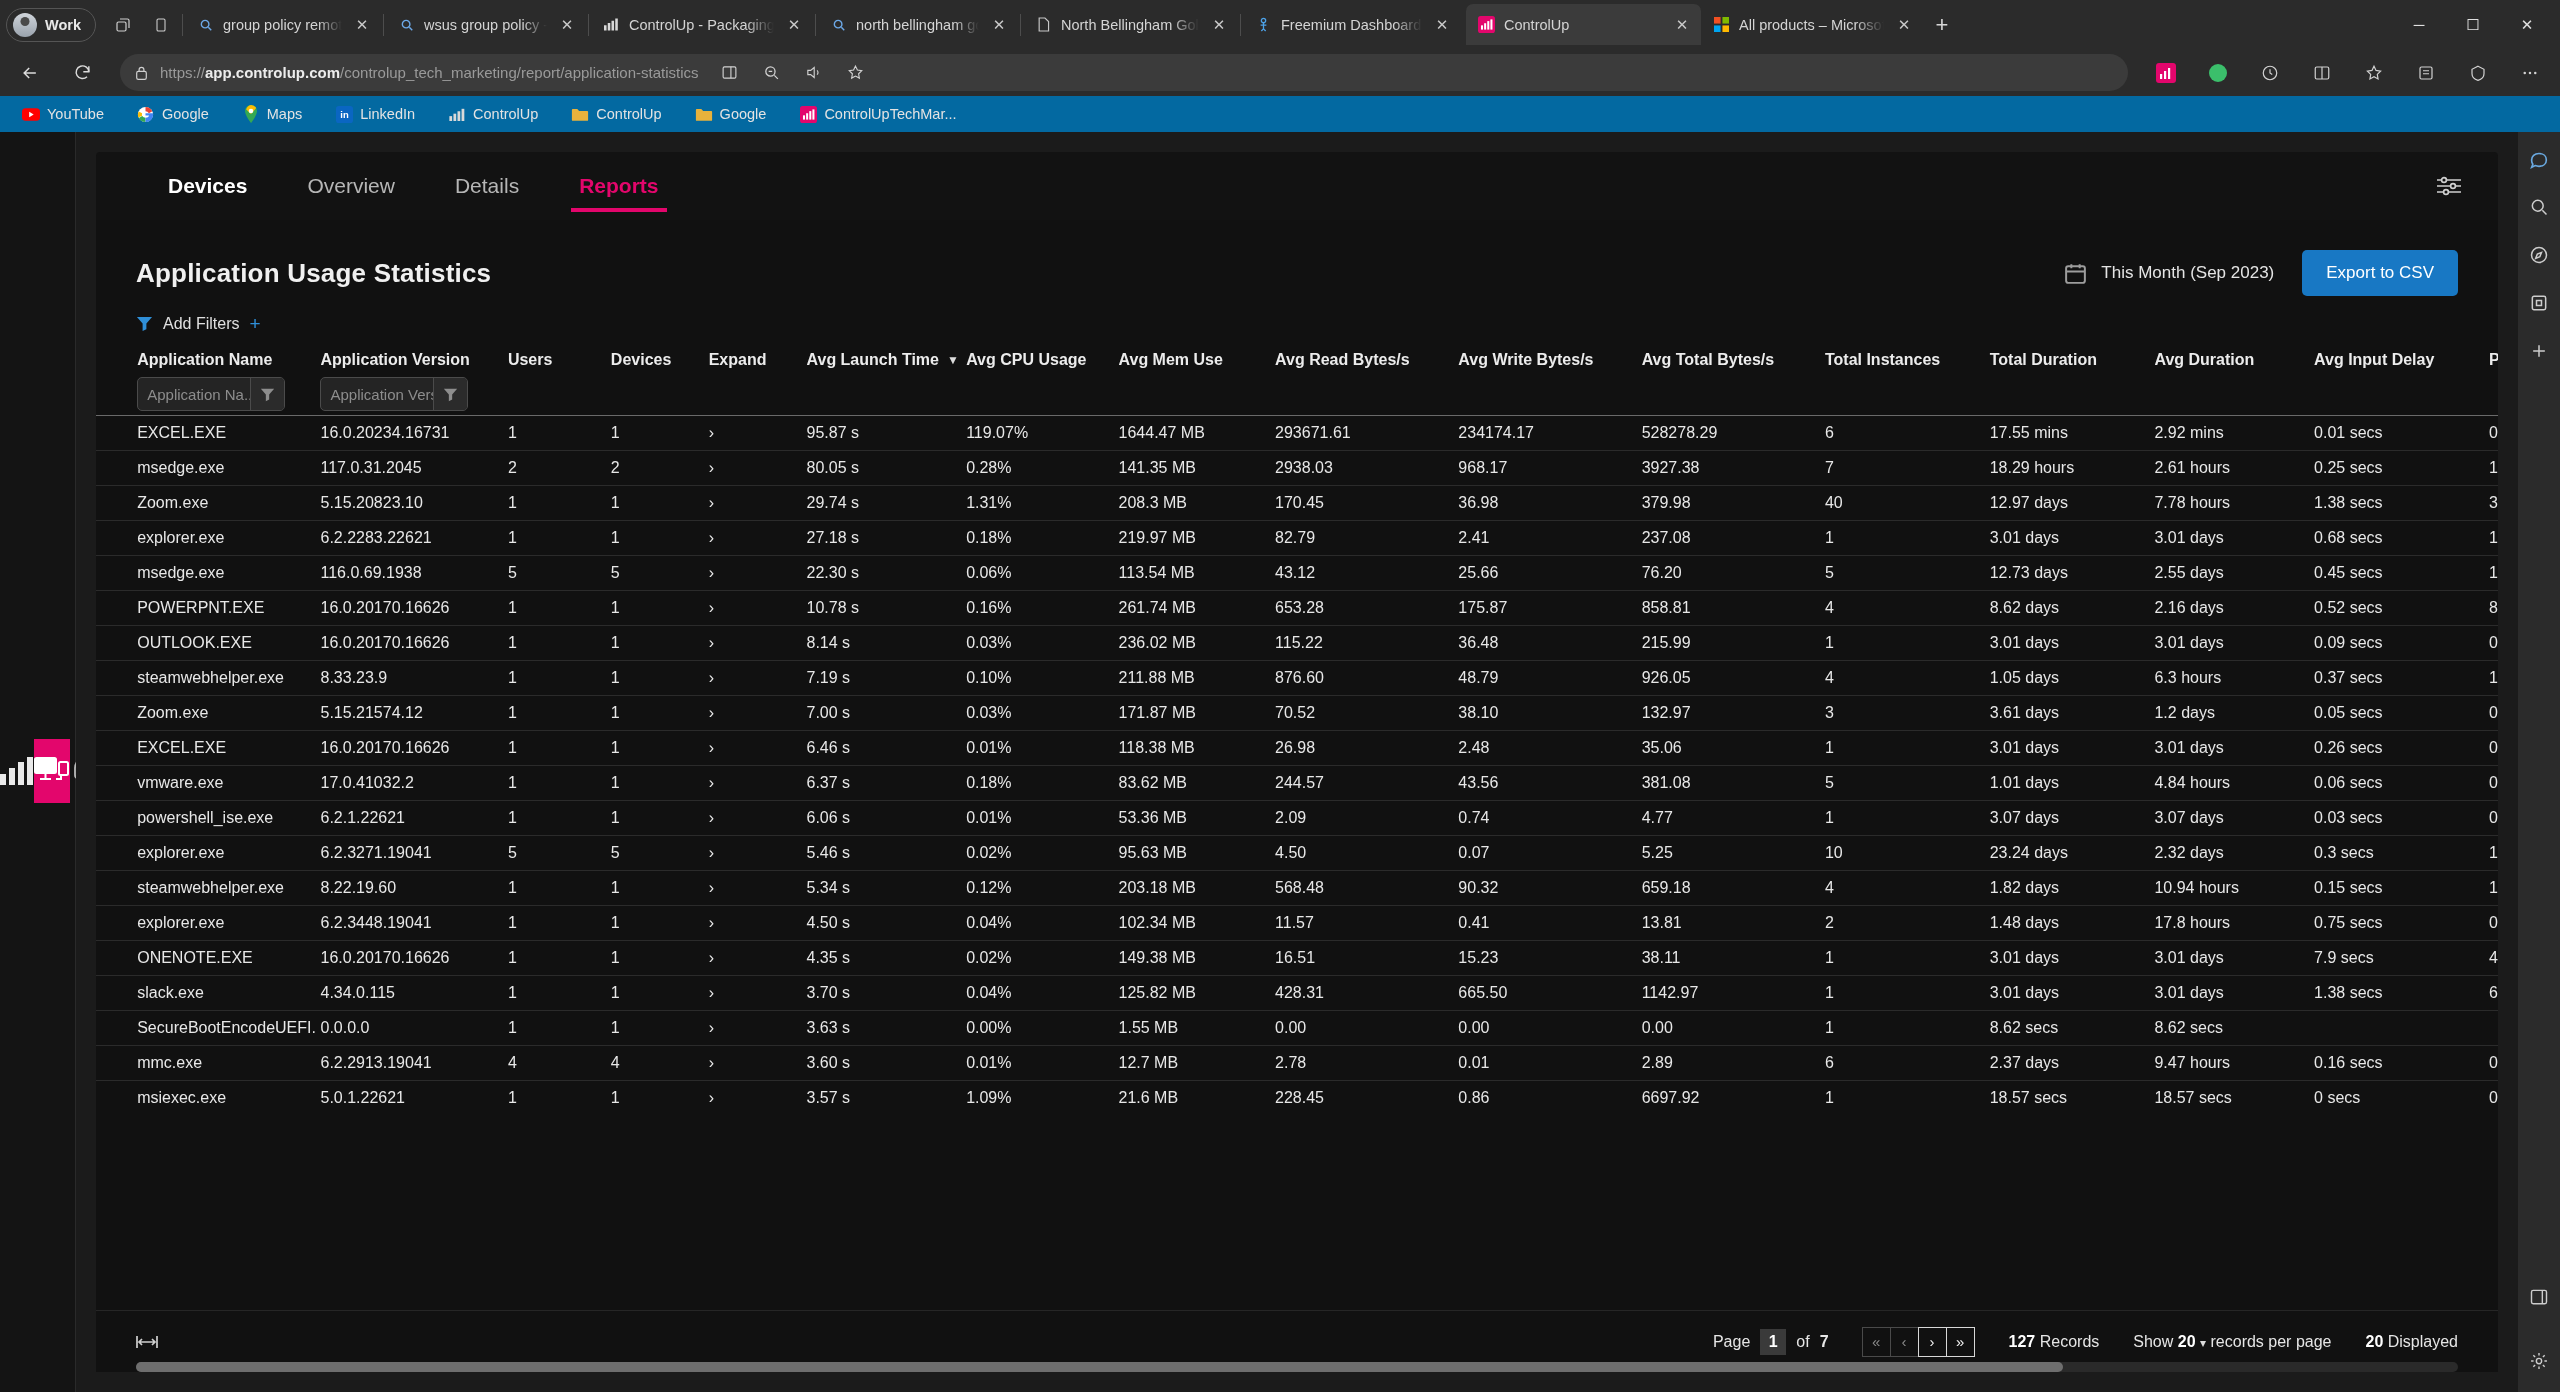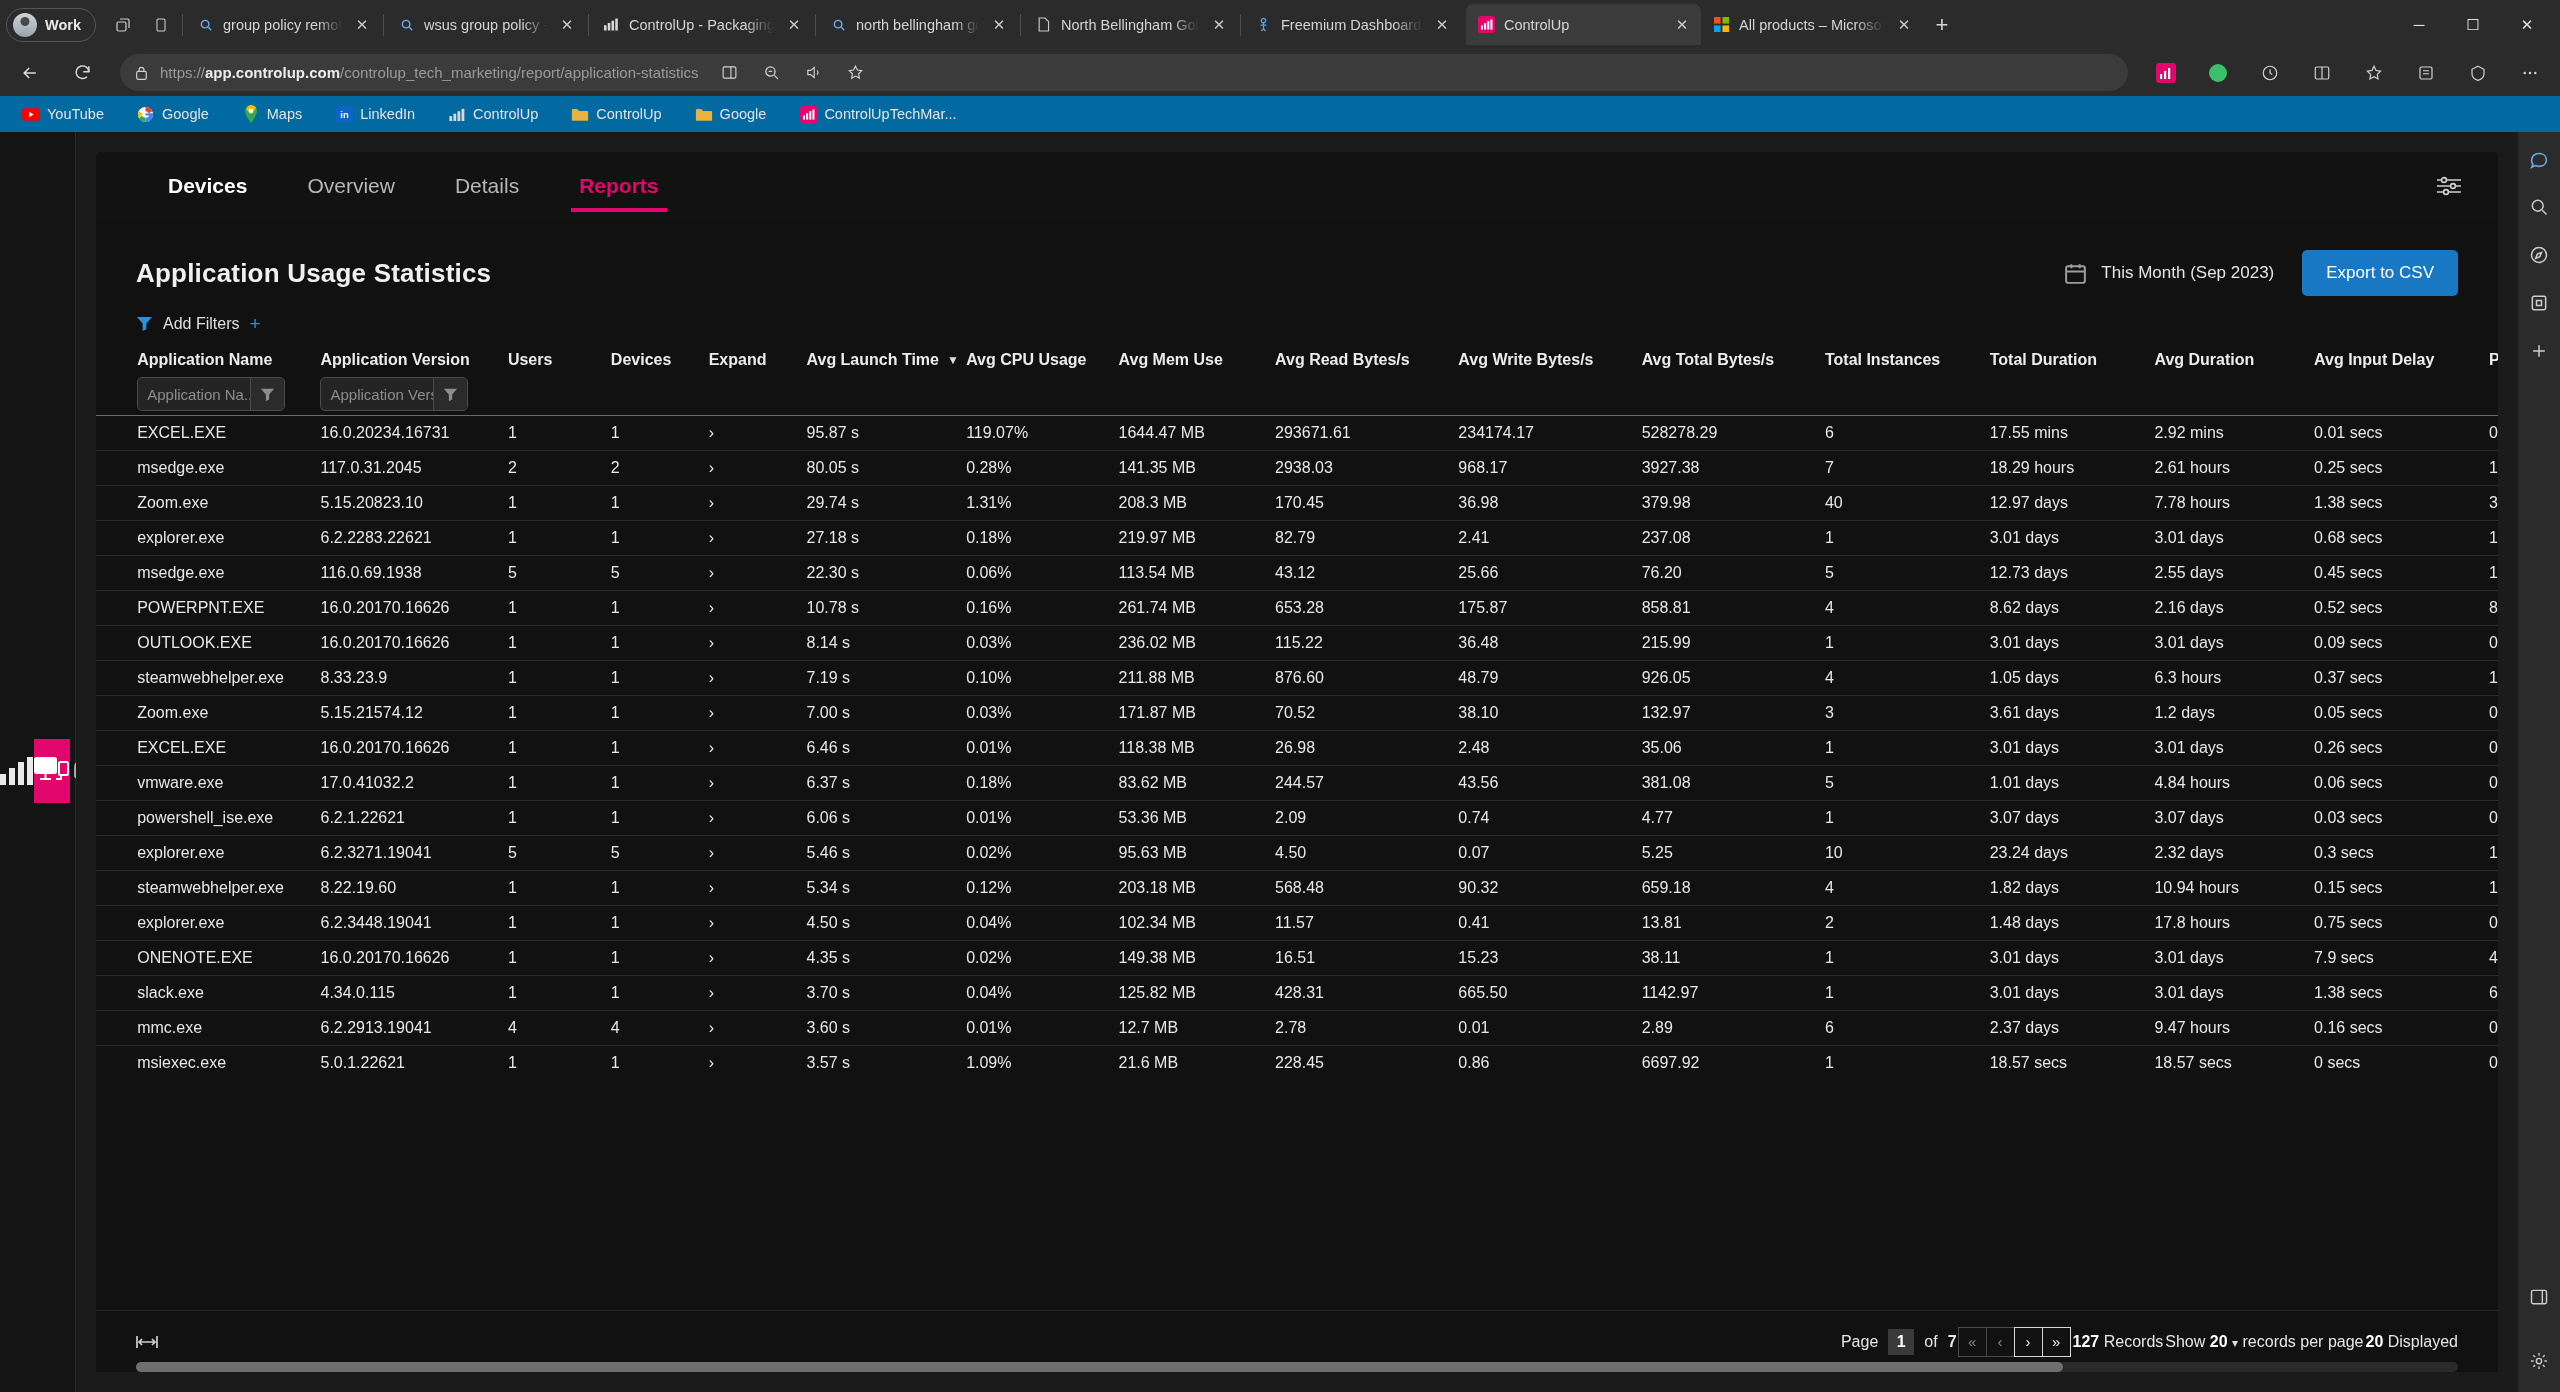--- a/index.html
+++ b/index.html
@@ -168,21 +168,21 @@
     position: absolute; left: 40px; right: 40px; bottom: 0px; height: 10px;
     background: #2a2a2a; border-radius: 5px;
   }
   .hscroll-thumb { width: 83%; height: 10px; background: #6e6e6e; border-radius: 5px; }
 
   .panel-foot {
     height: 62px; display: flex; align-items: center; padding: 0 40px; flex: none;
     border-top: 1px solid #262626;
   }
   .foot-left { color: #cfcfcf; }
-  .foot-right { margin-left: auto; display: flex; align-items: center; gap: 2px; font-size: 16px; color: #e6e6e6; }
+  .foot-right { margin-left: auto; display: flex; align-items: center; gap: 34px; font-size: 16px; color: #e6e6e6; }
   .pg-group { display: flex; align-items: center; gap: 10px; }
   .pg-num {
     background: #3a3a3a; color: #fff; font-weight: bold; min-width: 26px; height: 26px;
     display: flex; align-items: center; justify-content: center; font-size: 16px;
   }
   .pg-btns { display: flex; }
   .pg-btn {
     width: 29px; height: 30px; display: flex; align-items: center; justify-content: center;
     border: 1px solid #4a4a4a; margin-left: -1px; color: #8a8a8a; font-size: 15px;
   }
@@ -1146,20 +1146,39 @@
                   <td>665.50</td>
                   <td>1142.97</td>
                   <td>1</td>
                   <td>3.01 days</td>
                   <td>3.01 days</td>
                   <td>1.38 secs</td>
                   <td>6</td>
                 </tr>
                 <tr>
                   <td></td>
+                  <td>SecureBootEncodeUEFI.</td>
+                  <td>0.0.0.0</td>
+                  <td>1</td>
+                  <td>1</td>
+                  <td class="chev-cell">›</td>
+                  <td>3.63 s</td>
+                  <td>0.00%</td>
+                  <td>1.55 MB</td>
+                  <td>0.00</td>
+                  <td>0.00</td>
+                  <td>0.00</td>
+                  <td>1</td>
+                  <td>8.62 secs</td>
+                  <td>8.62 secs</td>
+                  <td></td>
+                  <td></td>
+                </tr>
+                <tr>
+                  <td></td>
                   <td>mmc.exe</td>
                   <td>6.2.2913.19041</td>
                   <td>4</td>
                   <td>4</td>
                   <td class="chev-cell">›</td>
                   <td>3.60 s</td>
                   <td>0.01%</td>
                   <td>12.7 MB</td>
                   <td>2.78</td>
                   <td>0.01</td>

